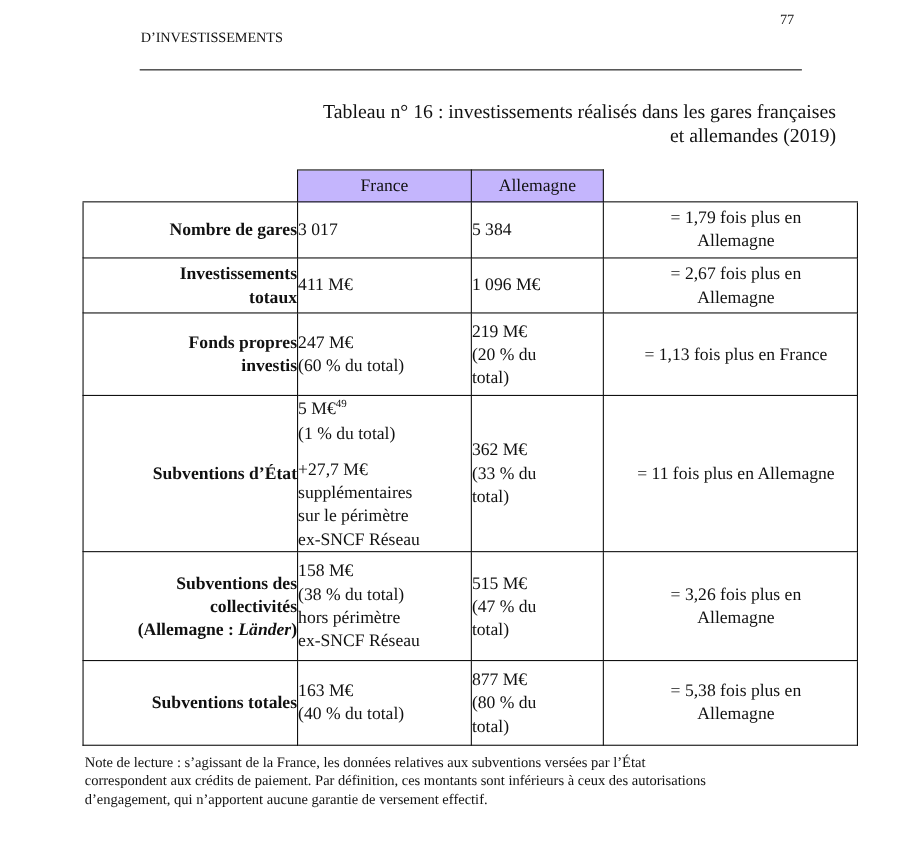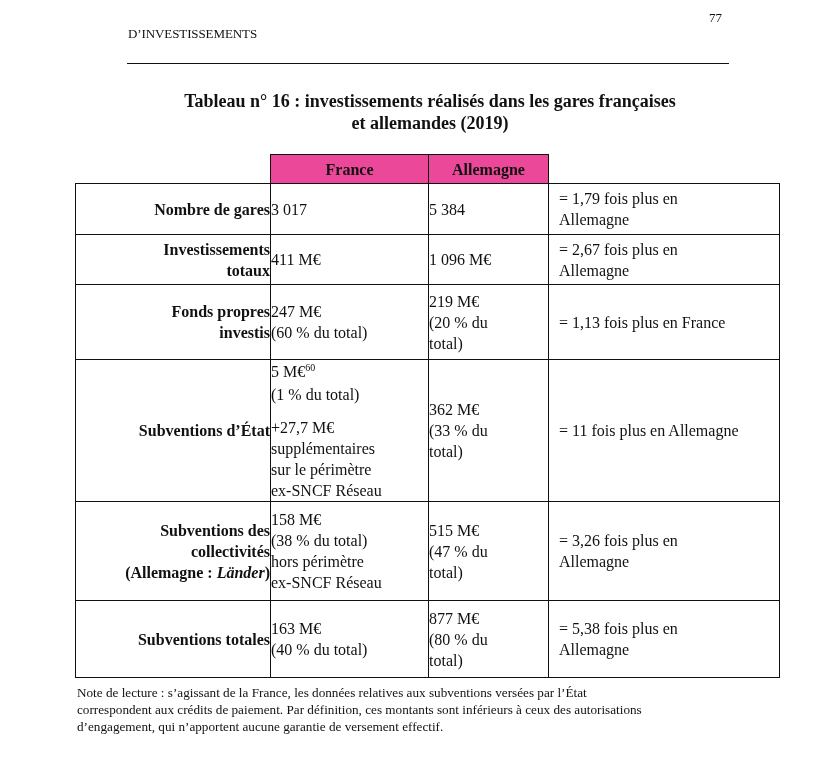--- a/index.html
+++ b/index.html
@@ -42,22 +42,22 @@
       top: 63px;
       width: 602px;
       height: 0;
       border-top: 1.5px solid #111;
     }
     .table-title {
       position: absolute;
       left: 100px;
       top: 90px;
       width: 660px;
-      text-align: center;
-      font-weight: bold;
+      text-align: right;
+      font-weight: normal;
       font-size: 18px;
       line-height: 22px;
     }
     table.data-table {
       position: absolute;
       left: 75px;
       top: 154px;
       border-collapse: collapse;
       font-size: 16px;
       line-height: 21px;
@@ -75,37 +75,37 @@
       border-top: none !important;
       border-left: none !important;
       background: #fff;
     }
     th.blank-right {
       border-top: none !important;
       border-right: none !important;
       background: #fff;
     }
     th.country {
-      background: #ec4899;
-      font-weight: bold;
+      background: #c4b5fd;
+      font-weight: normal;
       text-align: center;
       height: 28px;
       font-size: 16px;
     }
     td.row-label {
       font-weight: bold;
       padding-left: 11px !important;
       text-align: right;
     }
     td.num {
       text-align: left;
     }
     td.ratio {
       padding-left: 10px !important;
-      text-align: left;
+      text-align: center;
     }
     .line { display: block; }
     sup.fn {
       font-size: 10px;
       line-height: 0;
       vertical-align: super;
     }
     .notes {
       position: absolute;
       left: 77px;
@@ -199,21 +199,21 @@
       <td class="ratio">
         <span class="line">= 1,13 fois plus en France</span>
       </td>
     </tr>
 
     <tr style="height:142px">
       <td class="row-label">
         <span class="line">Subventions d’État</span>
       </td>
       <td class="num">
-        <span class="line"><span>5 M€</span><sup class="fn">60</sup></span>
+        <span class="line"><span>5 M€</span><sup class="fn">49</sup></span>
         <span class="line" style="margin-top:2px">(1 % du total)</span>
         <span class="line" style="margin-top:12px">+27,7 M€</span>
         <span class="line">supplémentaires</span>
         <span class="line">sur le périmètre</span>
         <span class="line">ex-SNCF Réseau</span>
       </td>
       <td class="num">
         <span class="line">362 M€</span>
         <span class="line">(33 % du</span>
         <span class="line">total)</span>

